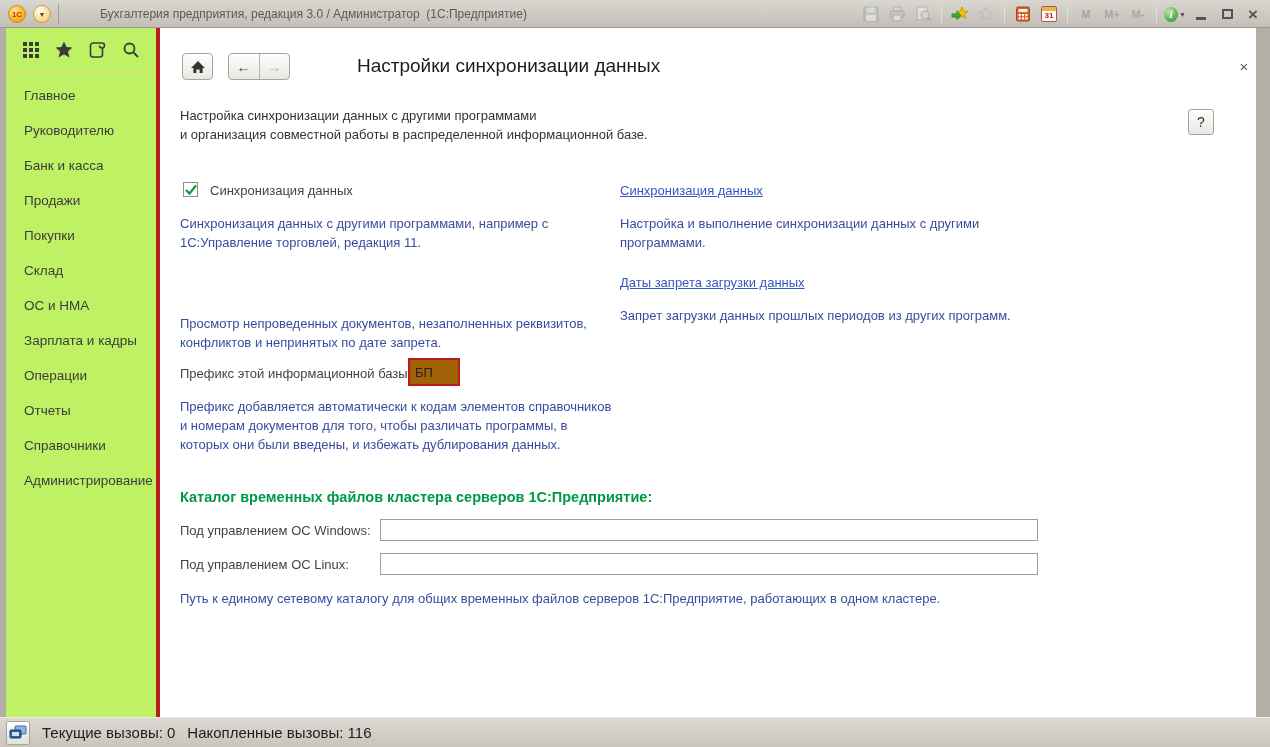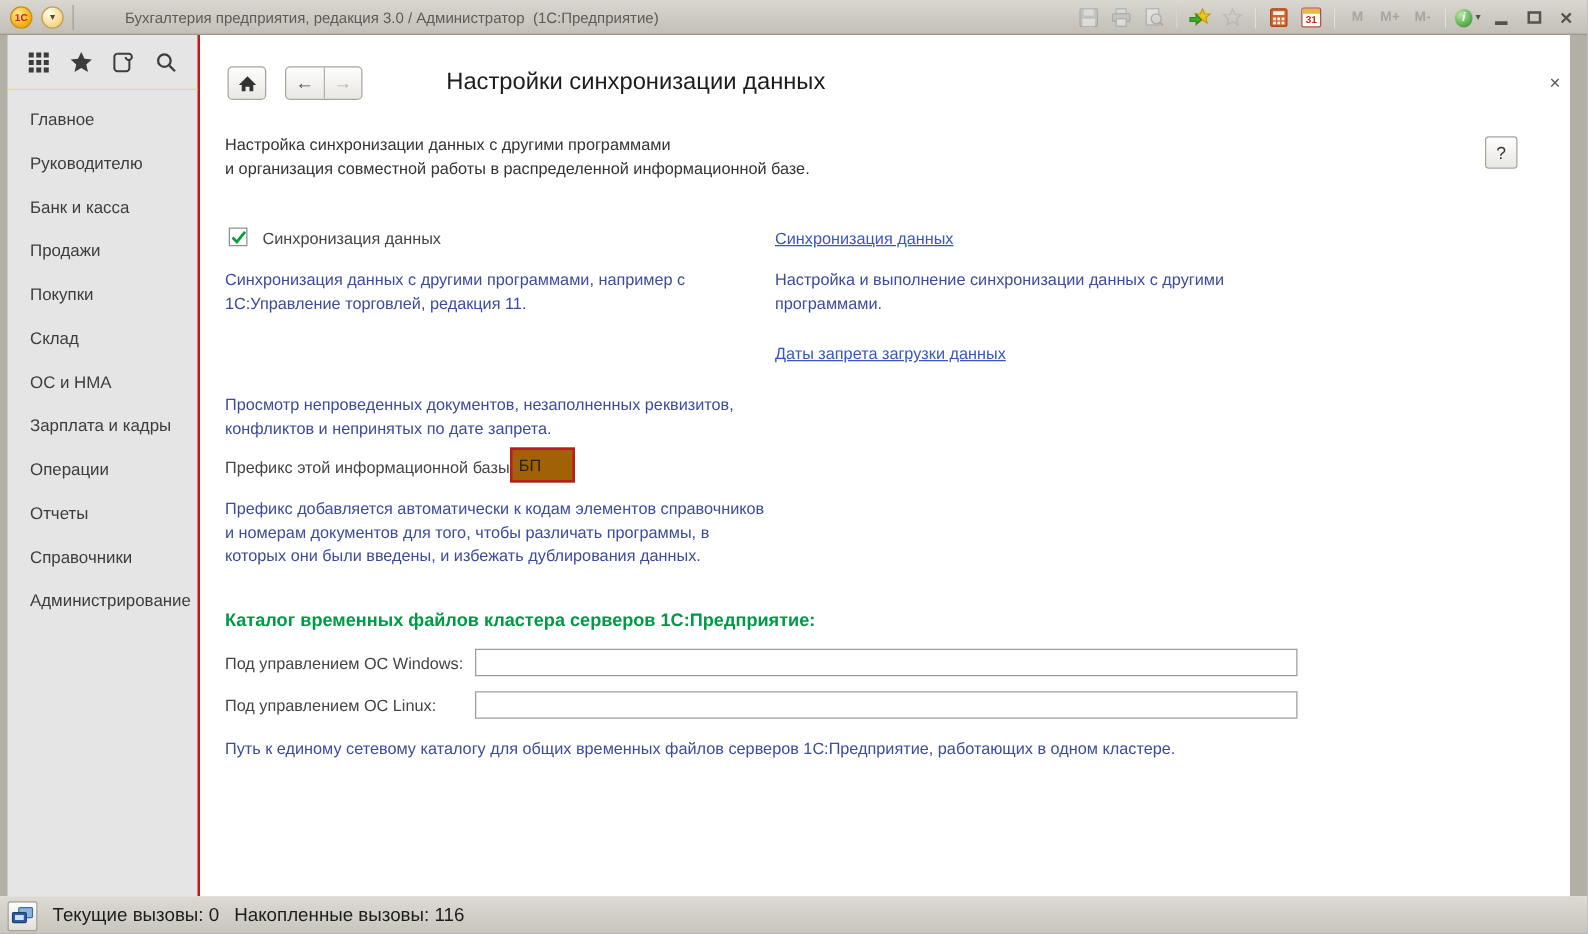--- a/index.html
+++ b/index.html
@@ -35,21 +35,21 @@
     color:#fff; font-size:10px; font-weight:bold; font-style:italic;
     display:flex; align-items:center; justify-content:center; }
   .drop-caret { font-size:7px; color:#55534d; margin-left:1px; }
   .win-ctl { width:22px; height:22px; display:flex; align-items:center; justify-content:center; color:#55534d; }
   .min-bar { width:10px; height:3px; background:#55534d; margin-top:8px; }
   .max-box { width:11px; height:10px; border:2px solid #55534d; }
   .close-x { font-size:17px; font-weight:bold; line-height:1; }
 
   
   .sidebar { position:absolute; left:6px; top:28px; width:154px; height:689px;
-    background:#e5e5e5; border-right:2px solid #b91c1c; }
+    background:#bef264; border-right:4px solid #b91c1c; }
   .sb-icons { height:44px; display:flex; align-items:center; justify-content:space-around;
     padding:0 8px; border-bottom:1px solid #ecd78e; }
   .sb-icon { width:24px; height:24px; display:flex; align-items:center; justify-content:center; }
   .sb-items { padding-top:6px; }
   .sb-item { height:35px; display:flex; align-items:center; padding-left:18px;
     color:#3d3d3d; font-size:13.5px; cursor:default; }
 
   
   .main { position:absolute; left:160px; top:28px; width:1096px; height:689px; background:#fff; }
   .btn { background:linear-gradient(#fefefe,#e9e7e2); border:1px solid #a7a49c; border-radius:4px;
@@ -253,20 +253,21 @@
 1С:Управление торговлей, редакция 11.</div>
 
     <div class="link" style="left:460px; top:155px;">Синхронизация данных</div>
     <div class="desc" style="left:460px; top:186px;">Настройка и выполнение синхронизации данных с другими
 программами.</div>
 
     <div class="desc" style="left:20px; top:286px;">Просмотр непроведенных документов, незаполненных реквизитов,
 конфликтов и непринятых по дате запрета.</div>
 
     <div class="link" style="left:460px; top:247px;">Даты запрета загрузки данных</div>
+    <div class="desc" style="left:460px; top:278px;">Запрет загрузки данных прошлых периодов из других программ.</div>
 
     <div class="prefix-label">Префикс этой информационной базы:</div>
     <input class="prefix-input" type="text" value="БП" style="">
     <div class="desc" style="left:20px; top:369px;">Префикс добавляется автоматически к кодам элементов справочников
 и номерам документов для того, чтобы различать программы, в
 которых они были введены, и избежать дублирования данных.</div>
 
     <div class="section-header">Каталог временных файлов кластера серверов 1С:Предприятие:</div>
     <div class="fld-label" style="left:20px; top:495px;">Под управлением ОС Windows:</div>
     <input class="fld-input" style="top: 491px;" type="text" value="">

